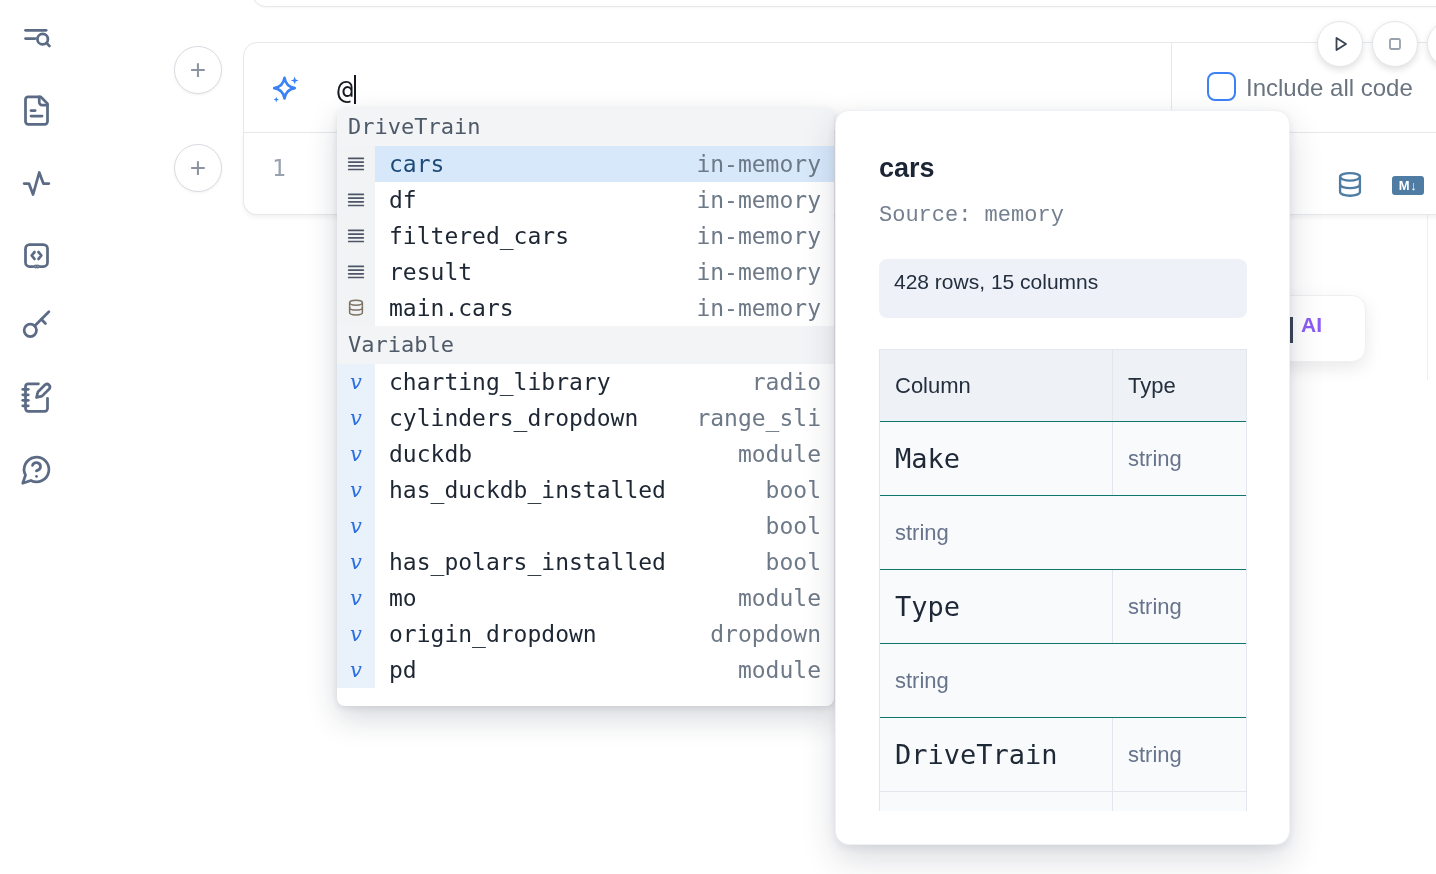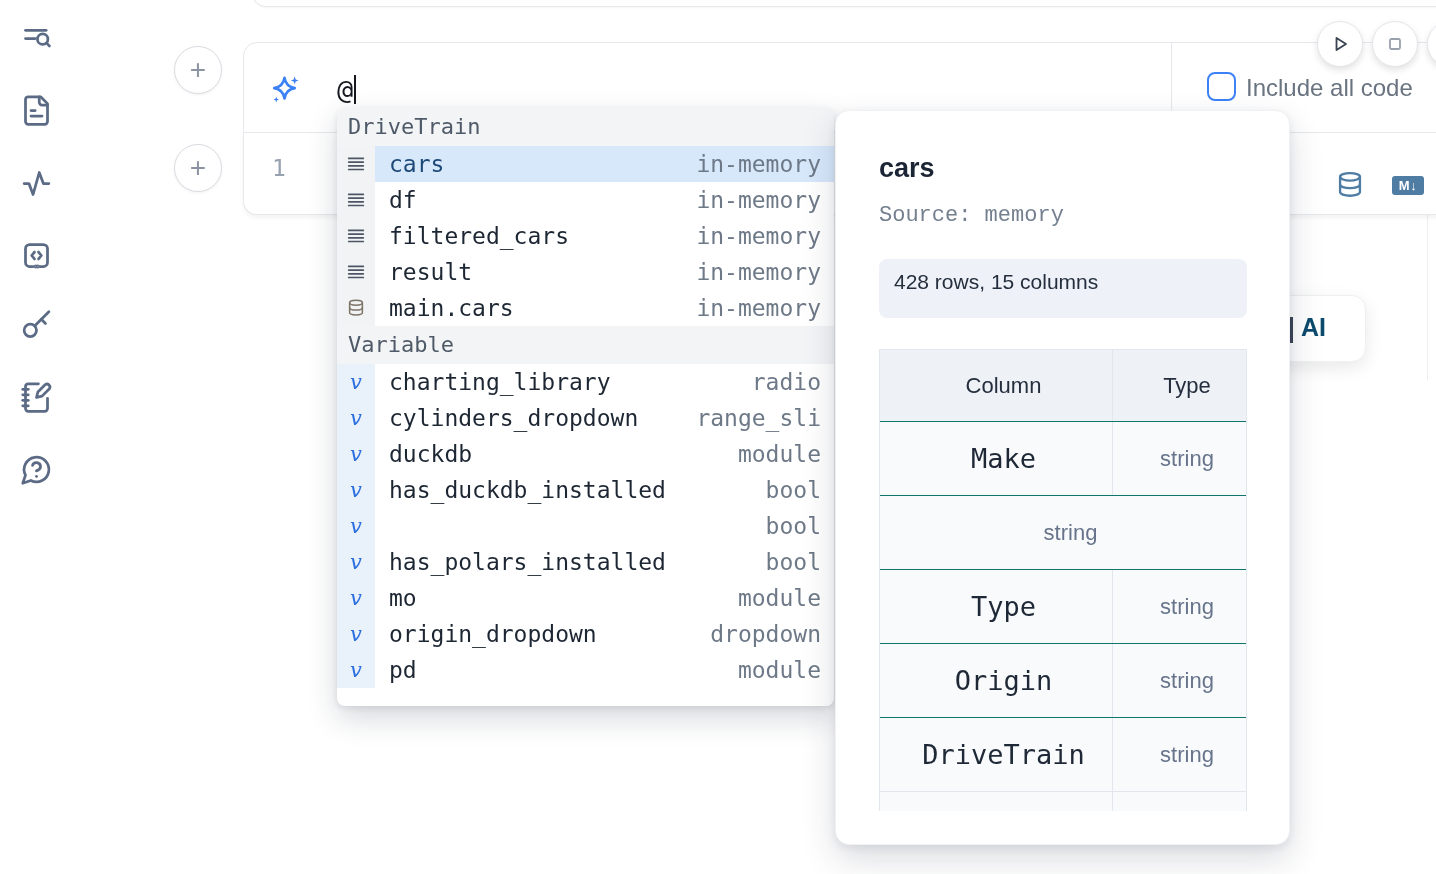--- a/index.html
+++ b/index.html
@@ -51,21 +51,21 @@
   .run-btn { width:46px; height:46px; border-radius:50%; background:#fff;
     border:1px solid #e3e6ea; box-shadow:0 3px 7px rgba(0,0,0,.12);
     display:flex; align-items:center; justify-content:center; cursor:pointer; z-index:3; }
   .right-edge-line { left:1427px; top:46px; width:1px; height:334px; background:#eceef1; z-index:0; }
 
   
   .ai-card { left:1240px; top:295px; width:126px; height:67px; background:#fff;
     border:1px solid #eef0f3; border-radius:14px; box-shadow:0 6px 18px rgba(0,0,0,.09);
     z-index:2; cursor:pointer; }
   .ai-card .bar { left:48px; top:21px; width:4px; height:26px; background:#3c4557; }
-  .ai-card .lbl { left:60px; top:17px; font-size:25px; font-weight:800; color:#0c4a6e; }
+  .ai-card .lbl { left:60px; top:17px; font-size:21px; font-weight:800; color:#8b5cf6; }
 
   
   .ac-menu { left:337px; top:108px; width:497px; height:598px; background:#fff;
     border-radius:8px; box-shadow:0 12px 30px rgba(30,40,60,.18), 0 2px 6px rgba(30,40,60,.10);
     overflow:hidden; z-index:5; font-family:"DejaVu Sans Mono", monospace; }
   .ac-header { height:38px; background:#f3f4f6; color:#4f5a68; font-size:22px;
     line-height:38px; padding-left:11px; }
   .ac-row { height:36px; display:flex; cursor:pointer; }
   .ac-gutter { width:38px; height:36px; flex:0 0 38px; display:flex;
     align-items:center; justify-content:center; }
@@ -81,21 +81,21 @@
 
   
   .panel { left:835px; top:110px; width:455px; height:735px; background:#fff;
     border:1px solid #f0f1f4; border-radius:14px;
     box-shadow:0 14px 34px rgba(30,40,60,.16), 0 3px 8px rgba(30,40,60,.08); z-index:6; }
   .panel-title { left:43px; top:42px; font-size:27px; font-weight:bold; color:#1c2535; }
   .panel-source { left:43px; top:92px; font-size:22px; color:#74808f;font-family:Liberation Mono, monospace; }
   .shape-badge { left:43px; top:148px; width:368px; height:59px; background:#eef2f8;
     border-radius:8px; font-size:21px; color:#242e3d; line-height:45px; padding-left:15px; }
   .ptable { left:43px; top:238px; width:368px; height:462px; overflow:hidden;
-    border:1px solid #e2e7ee; border-bottom:none;text-align:center; }
+    border:1px solid #e2e7ee; border-bottom:none; }
   .pt-row { display:flex; }
   .pt-c1 { width:233px; border-right:1px solid #e2e7ee; }
   .pt-c2 { flex:1; }
   .pt-head { height:71px; background:#eef2f7; }
   .pt-head .cell { font-size:22px; color:#242e3d; line-height:71px; padding-left:15px; }
   .pt-body { height:74px; background:#f9fafb; border-top:1px solid #0f766e; }
   .pt-body .c-name { font-family:"DejaVu Sans Mono", monospace; font-size:27px;
     color:#1e2836; line-height:74px; padding-left:15px; }
   .pt-body .c-type { font-size:22px; color:#67748c; line-height:74px; padding-left:15px; }
   .pt-clip { height:20px; background:#f9fafb; border-top:1px solid #e2e7ee; }
@@ -390,21 +390,20 @@
             <div class="pt-c2 c-type">string</div>
           </div>
           <div class="pt-row pt-body">
             <div class="pt-c2 c-type">string</div>
           </div>
           <div class="pt-row pt-body">
             <div class="pt-c1 c-name">Type</div>
             <div class="pt-c2 c-type">string</div>
           </div>
           <div class="pt-row pt-body">
-            <div class="pt-c1 c-name">Origin</div>
             <div class="pt-c2 c-type">string</div>
           </div>
           <div class="pt-row pt-body">
             <div class="pt-c1 c-name">DriveTrain</div>
             <div class="pt-c2 c-type">string</div>
           </div>
         </div>
       <div class="pt-row pt-clip">
         <div class="pt-c1"></div>
           <div class="pt-c2"></div>

